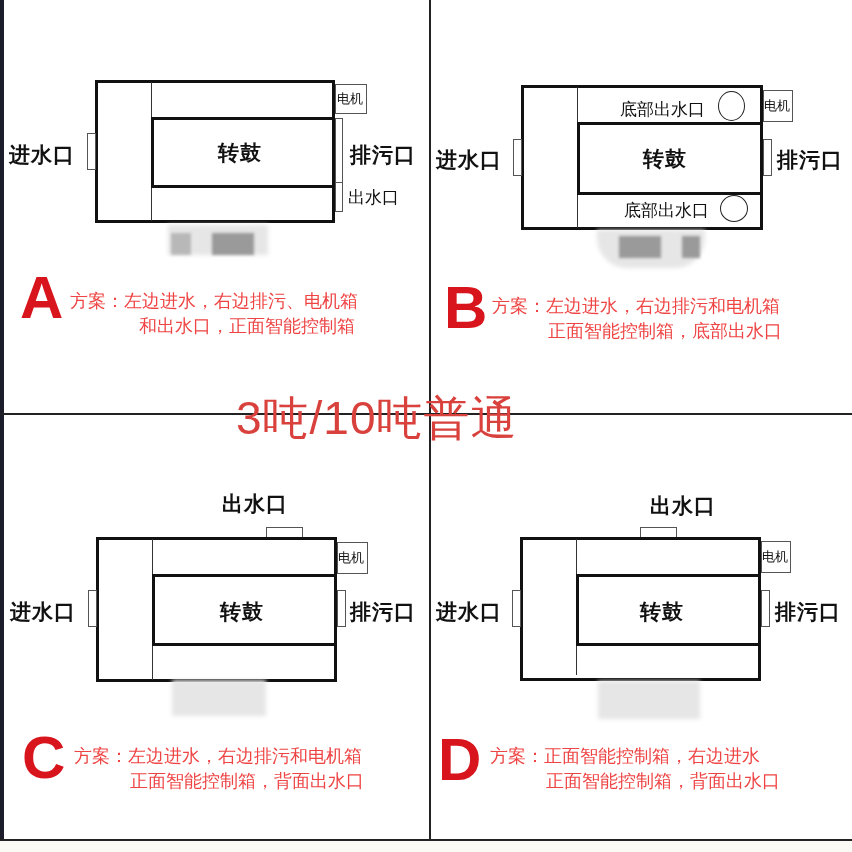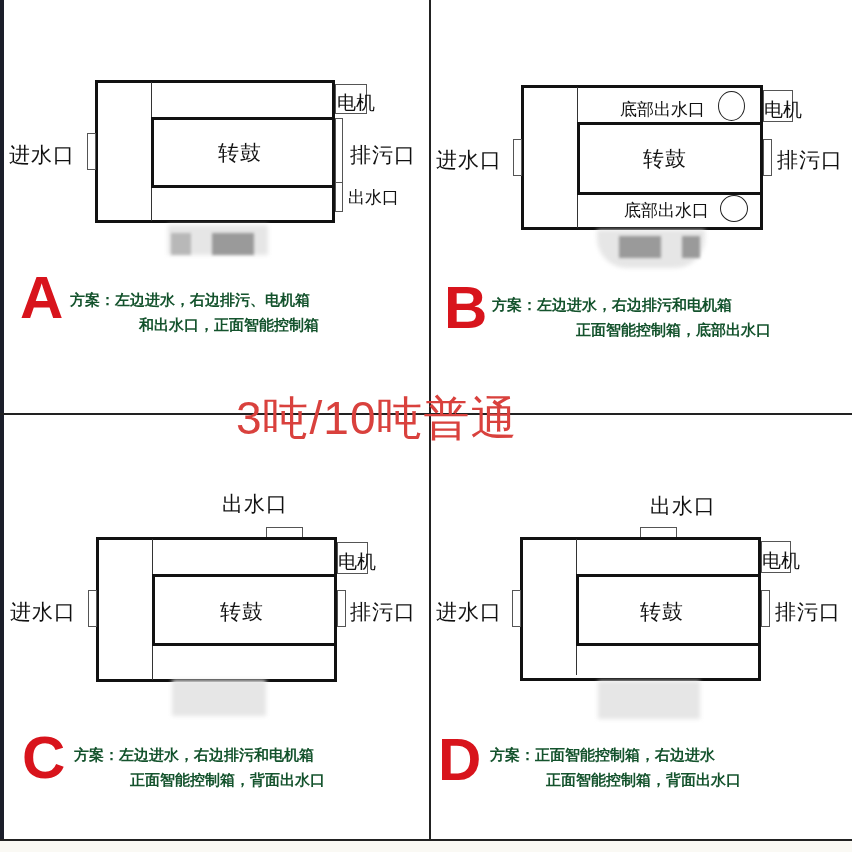--- a/index.html
+++ b/index.html
@@ -7,28 +7,28 @@
          font-family:"DejaVu Sans", "Liberation Sans", sans-serif; color:#111; }
   .frame-left { position:absolute; left:0; top:0; width:4px; height:852px; background:#1b1e2a; }
   .hline { position:absolute; left:0; width:852px; height:2px; background:#222; }
   .vline { position:absolute; top:0; width:2px; height:840px; background:#222; }
   .bottom-strip { position:absolute; left:0; top:841px; width:852px; height:11px; background:#faf9f4; }
   .panel { position:absolute; }
   .box { position:absolute; border:3px solid #111; box-sizing:border-box; background:#fff; }
   .thin { position:absolute; background:#333; }
   .small-box { position:absolute; border:1px solid #555; box-sizing:border-box; background:#fff; }
   .label { position:absolute; white-space:nowrap; color:#111; }
-  .lbl-big { font-size:21px; letter-spacing:1px; }
+  .lbl-big { font-size:21px; letter-spacing:1px;font-weight:bold; }
   .lbl-mid { font-size:17px; }
-  .lbl-sm { font-size:19px;text-align:right; }
+  .lbl-sm { font-size:13px;text-align:right; }
   .circle { position:absolute; border:1.5px solid #222; border-radius:50%; background:#fff; box-sizing:border-box; }
   .blur { position:absolute; background:#e6e6e6; filter:blur(2px); }
   .blur-dark { position:absolute; background:#9a9a9a; filter:blur(1.5px); }
   .letter { position:absolute; font-family:"Liberation Sans", sans-serif; font-weight:bold; color:#d8141c; font-size:60px; line-height:60px; }
-  .desc { position:absolute; font-size:15px; line-height:25px; color:#14532d; white-space:pre; font-weight:bold; }
+  .desc { position:absolute; font-size:18px; line-height:25px; color:#ef4444; white-space:pre; font-weight:normal; }
   .title { position:absolute; font-family:"Liberation Sans", sans-serif; color:#d9413d; font-size:46px; line-height:52px; white-space:nowrap; letter-spacing:1px; }
 </style>
 </head>
 <body>
 
 <div class="frame-left"></div>
 <div class="vline" style="left:429px;"></div>
 <div class="hline" style="top:413px;"></div>
 <div class="hline" style="top:839px;"></div>
 <div class="bottom-strip"></div>
@@ -67,21 +67,21 @@
   <div class="label lbl-big" style="left:436px;top:146px;">进水口</div>
   <div class="small-box" style="left:763px;top:90px;width:30px;height:32px;"></div>
   <div class="label lbl-sm" style="left:764px;top:97px;">电机</div>
   <div class="small-box" style="left:763px;top:139px;width:9px;height:37px;"></div>
   <div class="label lbl-big" style="left:777px;top:146px;">排污口</div>
   <div class="blur" style="left:597px;top:230px;width:108px;height:38px;border-radius:0 0 30px 30px;"></div>
   <div class="blur-dark" style="left:619px;top:236px;width:42px;height:22px;"></div>
   <div class="blur-dark" style="left:682px;top:236px;width:18px;height:22px;"></div>
   <div class="letter" style="left:444px;top:278px;">B</div>
   <div class="desc" style="left:492px;top:293px;">方案：左边进水，右边排污和电机箱</div>
-  <div class="desc" style="left:576px;top:318px;text-align:right;">正面智能控制箱，底部出水口</div>
+  <div class="desc" style="left:548px;top:318px;text-align:right;">正面智能控制箱，底部出水口</div>
 </div>
 
 <div class="title" style="left:236px;top:392px;">3吨/10吨普通</div>
 
 <div class="panel">
   <div class="label lbl-big" style="left:222px;top:490px;">出水口</div>
   <div class="small-box" style="left:266px;top:527px;width:37px;height:11px;"></div>
   <div class="box" style="left:96px;top:537px;width:241px;height:145px;"></div>
   <div class="thin" style="left:152px;top:539px;width:1px;height:141px;"></div>
   <div class="box" style="left:152px;top:574px;width:185px;height:72px;"></div>

